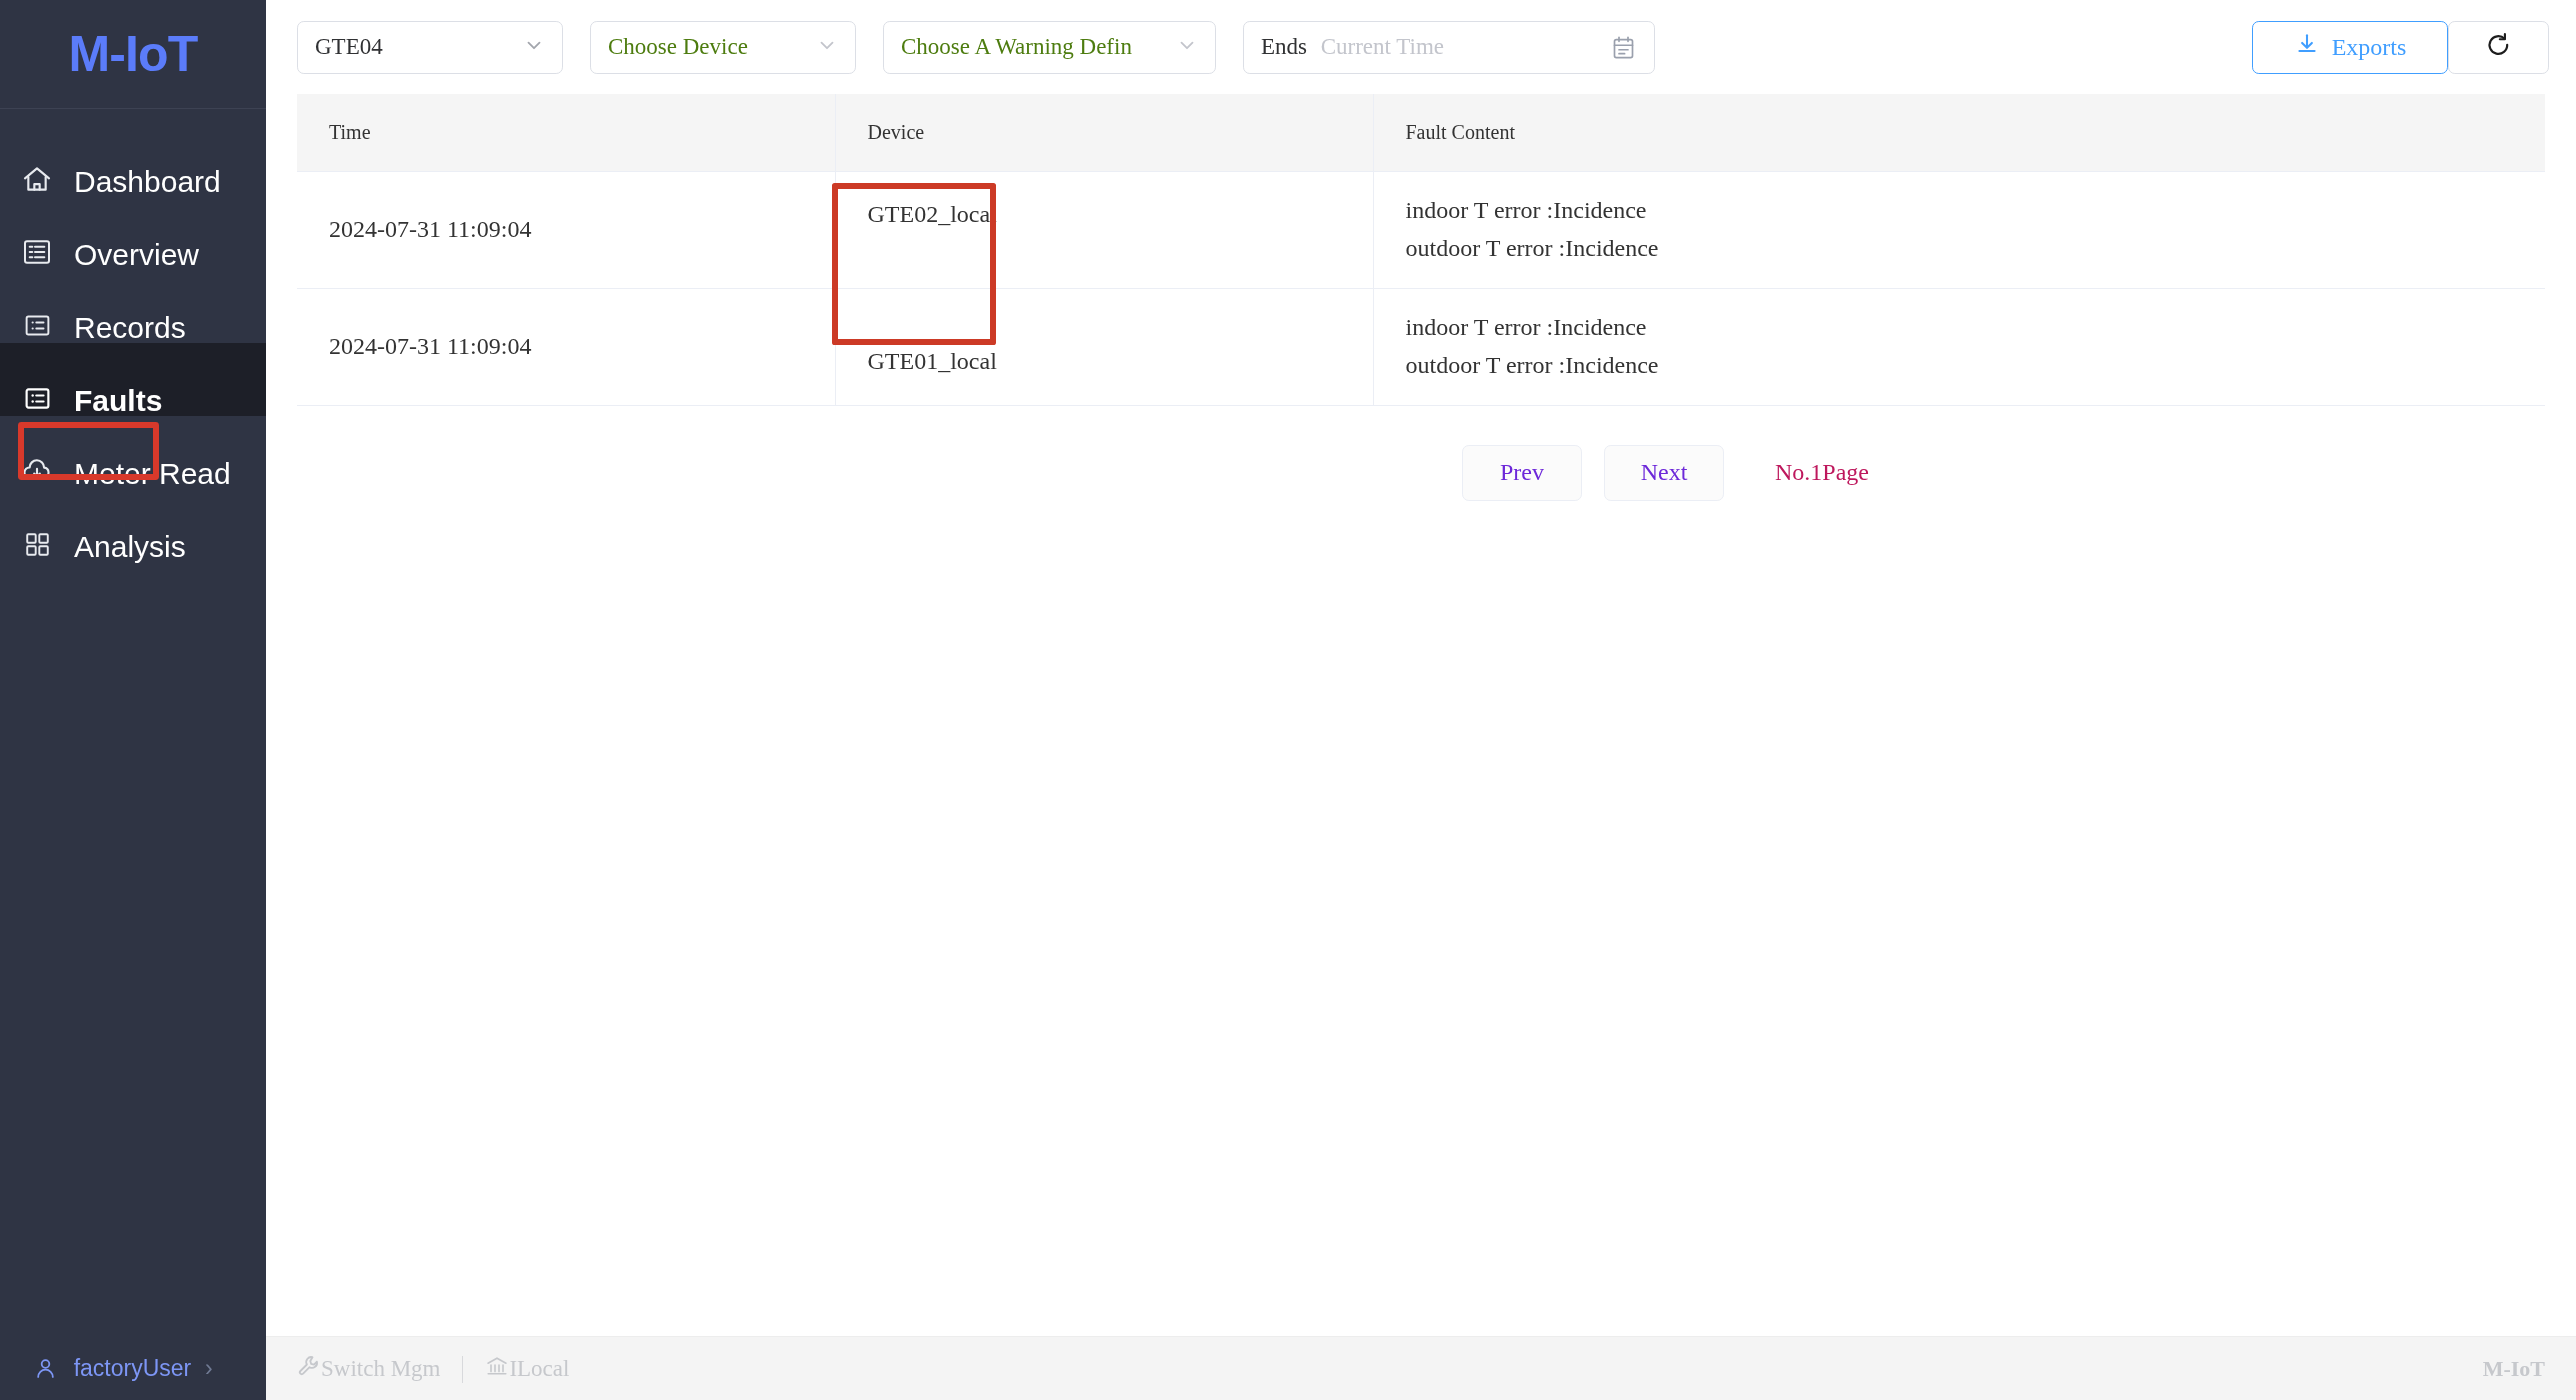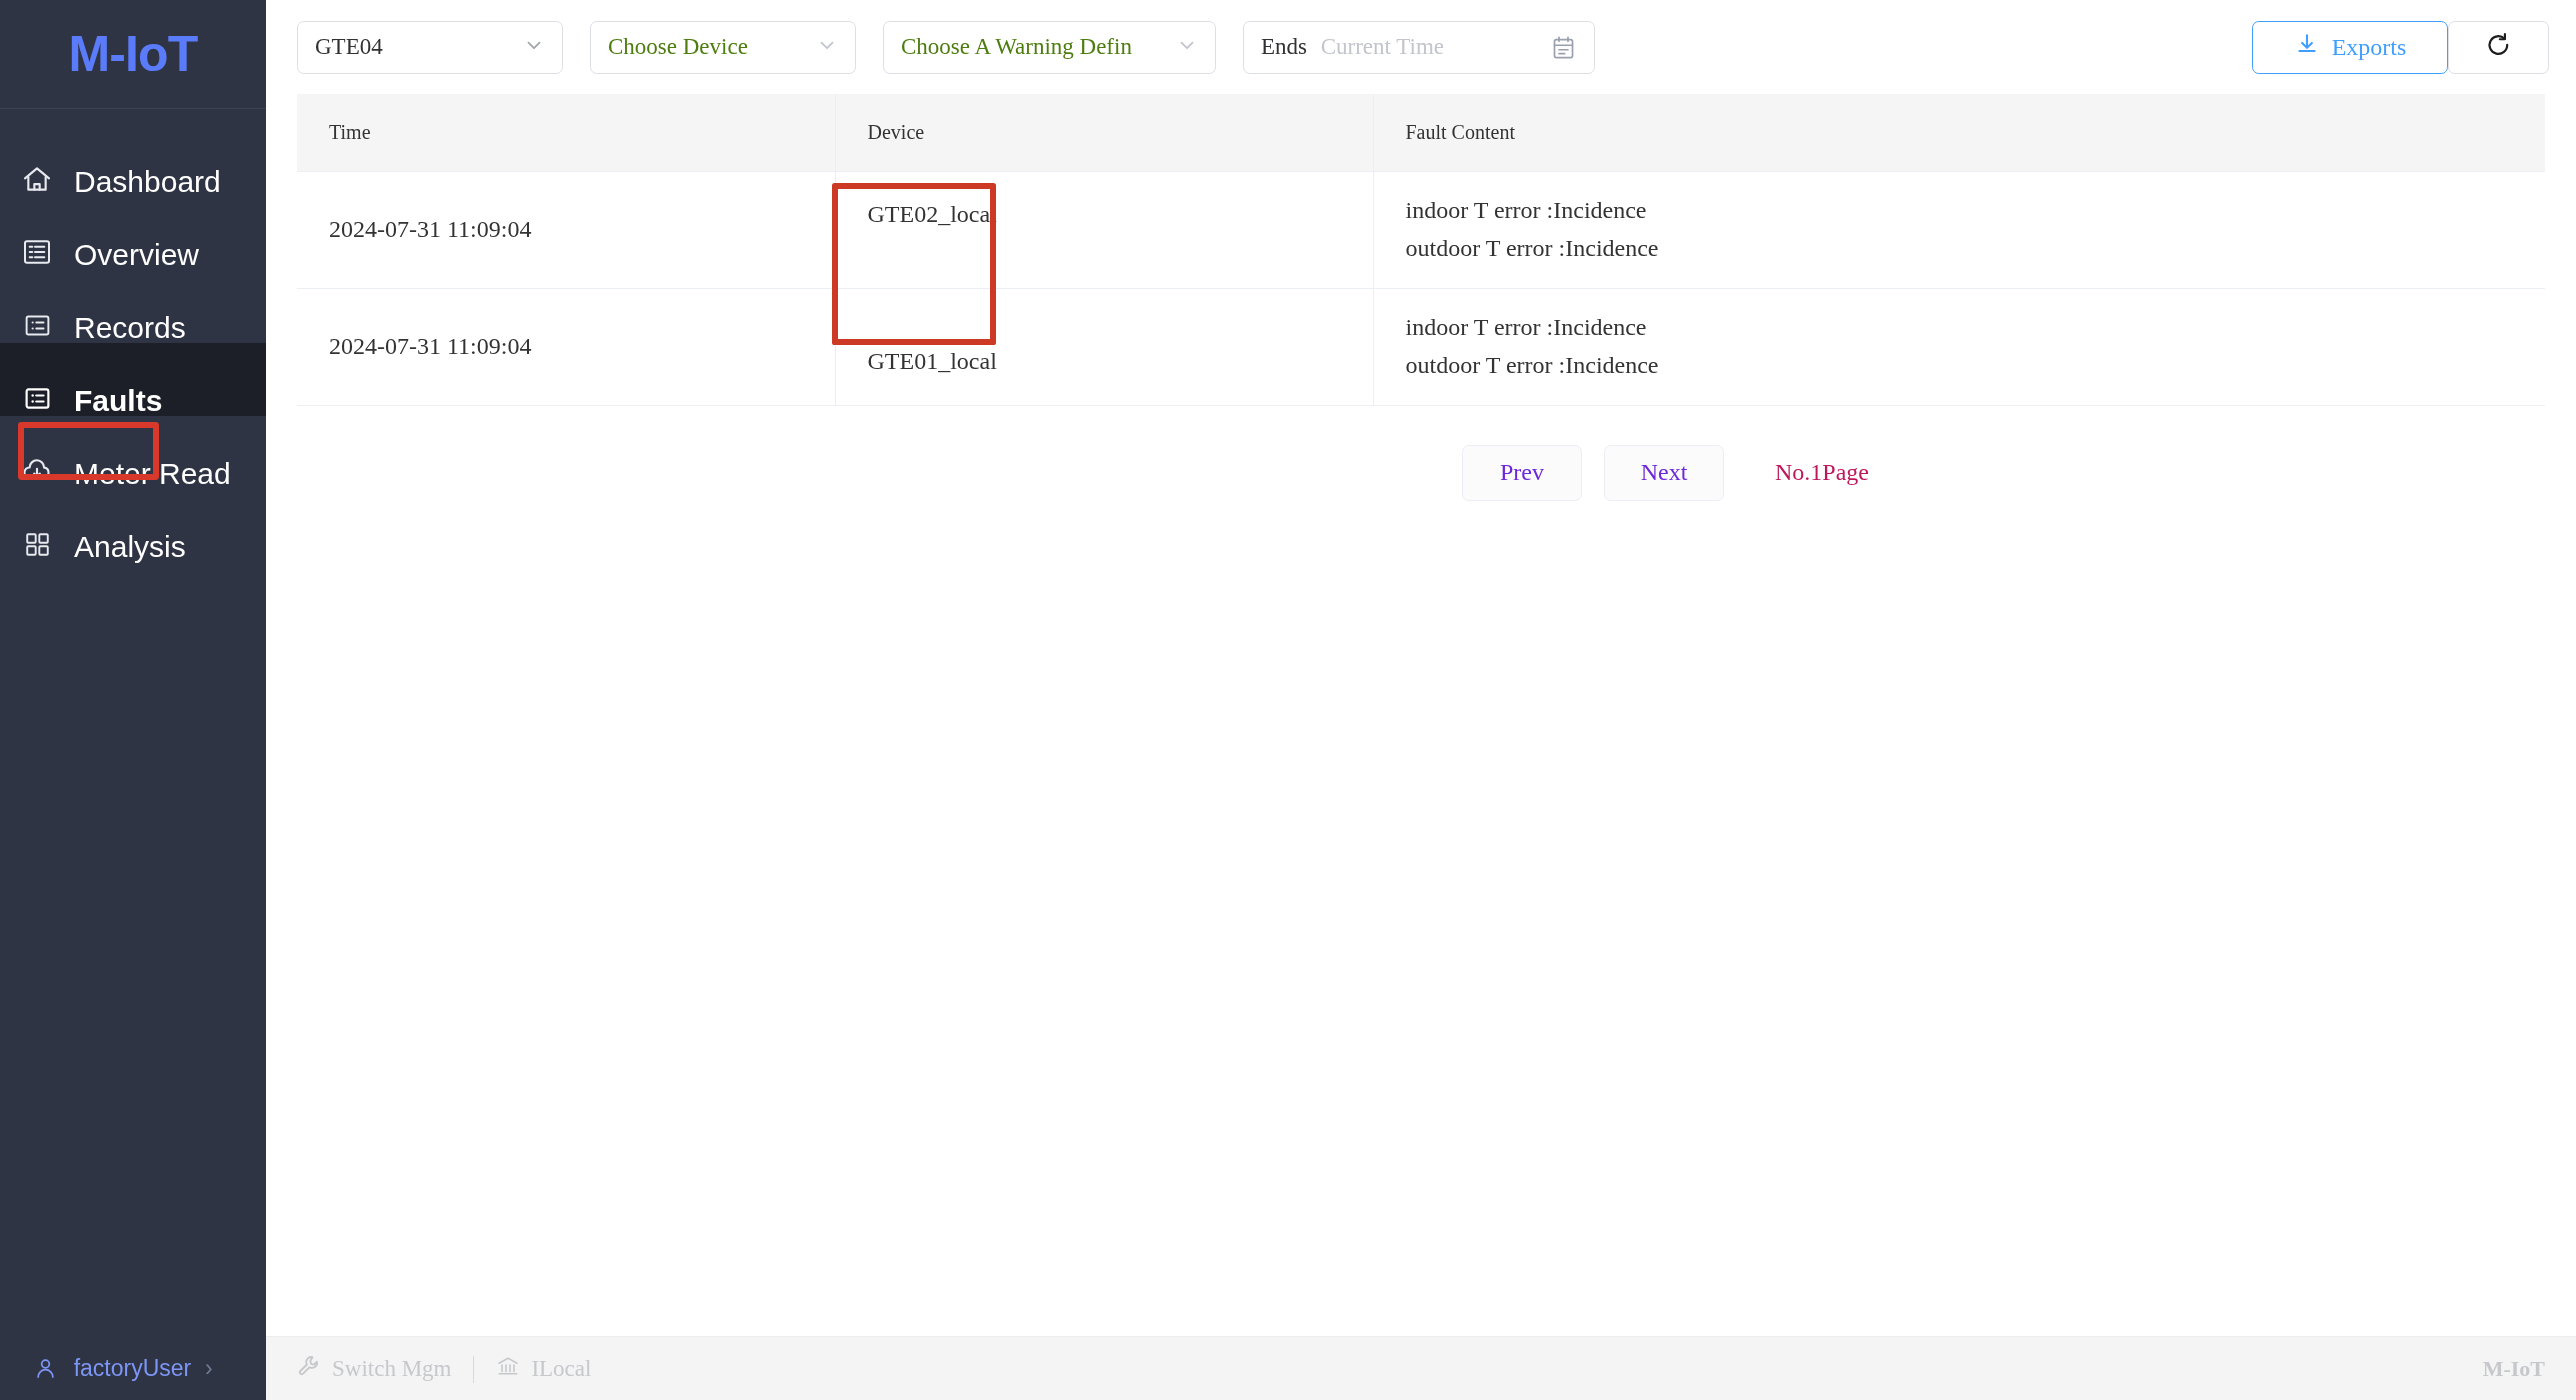--- a/index.html
+++ b/index.html
@@ -136,21 +136,21 @@
   .ctrl .caret {
     color: #a3a6ad;
     font-size: 19.6px;
     line-height: 1;
   }
   .ctrl.placeholder-text .ctrl-val { color: #4d7c0f; }
   .ctrl-val { white-space: nowrap; overflow: hidden; }
   .sp { width: 27px; flex: 0 0 27px; }
   .ctrl.select.warn { width: 333px; }
   .ctrl.date {
-    width: 352px;
+    width: 412px;
     justify-content: flex-start;
     gap: 13.7px;
   }
   .ctrl.date .date-lbl { color: #303133; }
   .ctrl.date .date-ph { color: #c3c5cc; flex:1; }
   .ctrl.date .cal-icon { color: #9aa0ad; display:flex; align-items:center; }
 
   .toolbar-right {
     margin-left: auto;
     display: flex;
@@ -277,21 +277,20 @@
     display: flex;
     align-items: center;
     padding: 0 31px 0 31px;
     color: #c6c8cc;
     font-size: 23px;
     border-top: 0.9px solid #ededed;
   }
   .sb-item {
     display: flex;
     align-items: center;
-    gap: 11px;
     cursor: pointer;
     text-align: right;
   }
   .sb-sep {
     width: 0.9px;
     height: 27px;
     background: #d8d9dc;
     margin: 0 22px;
   }
   .sb-right {

